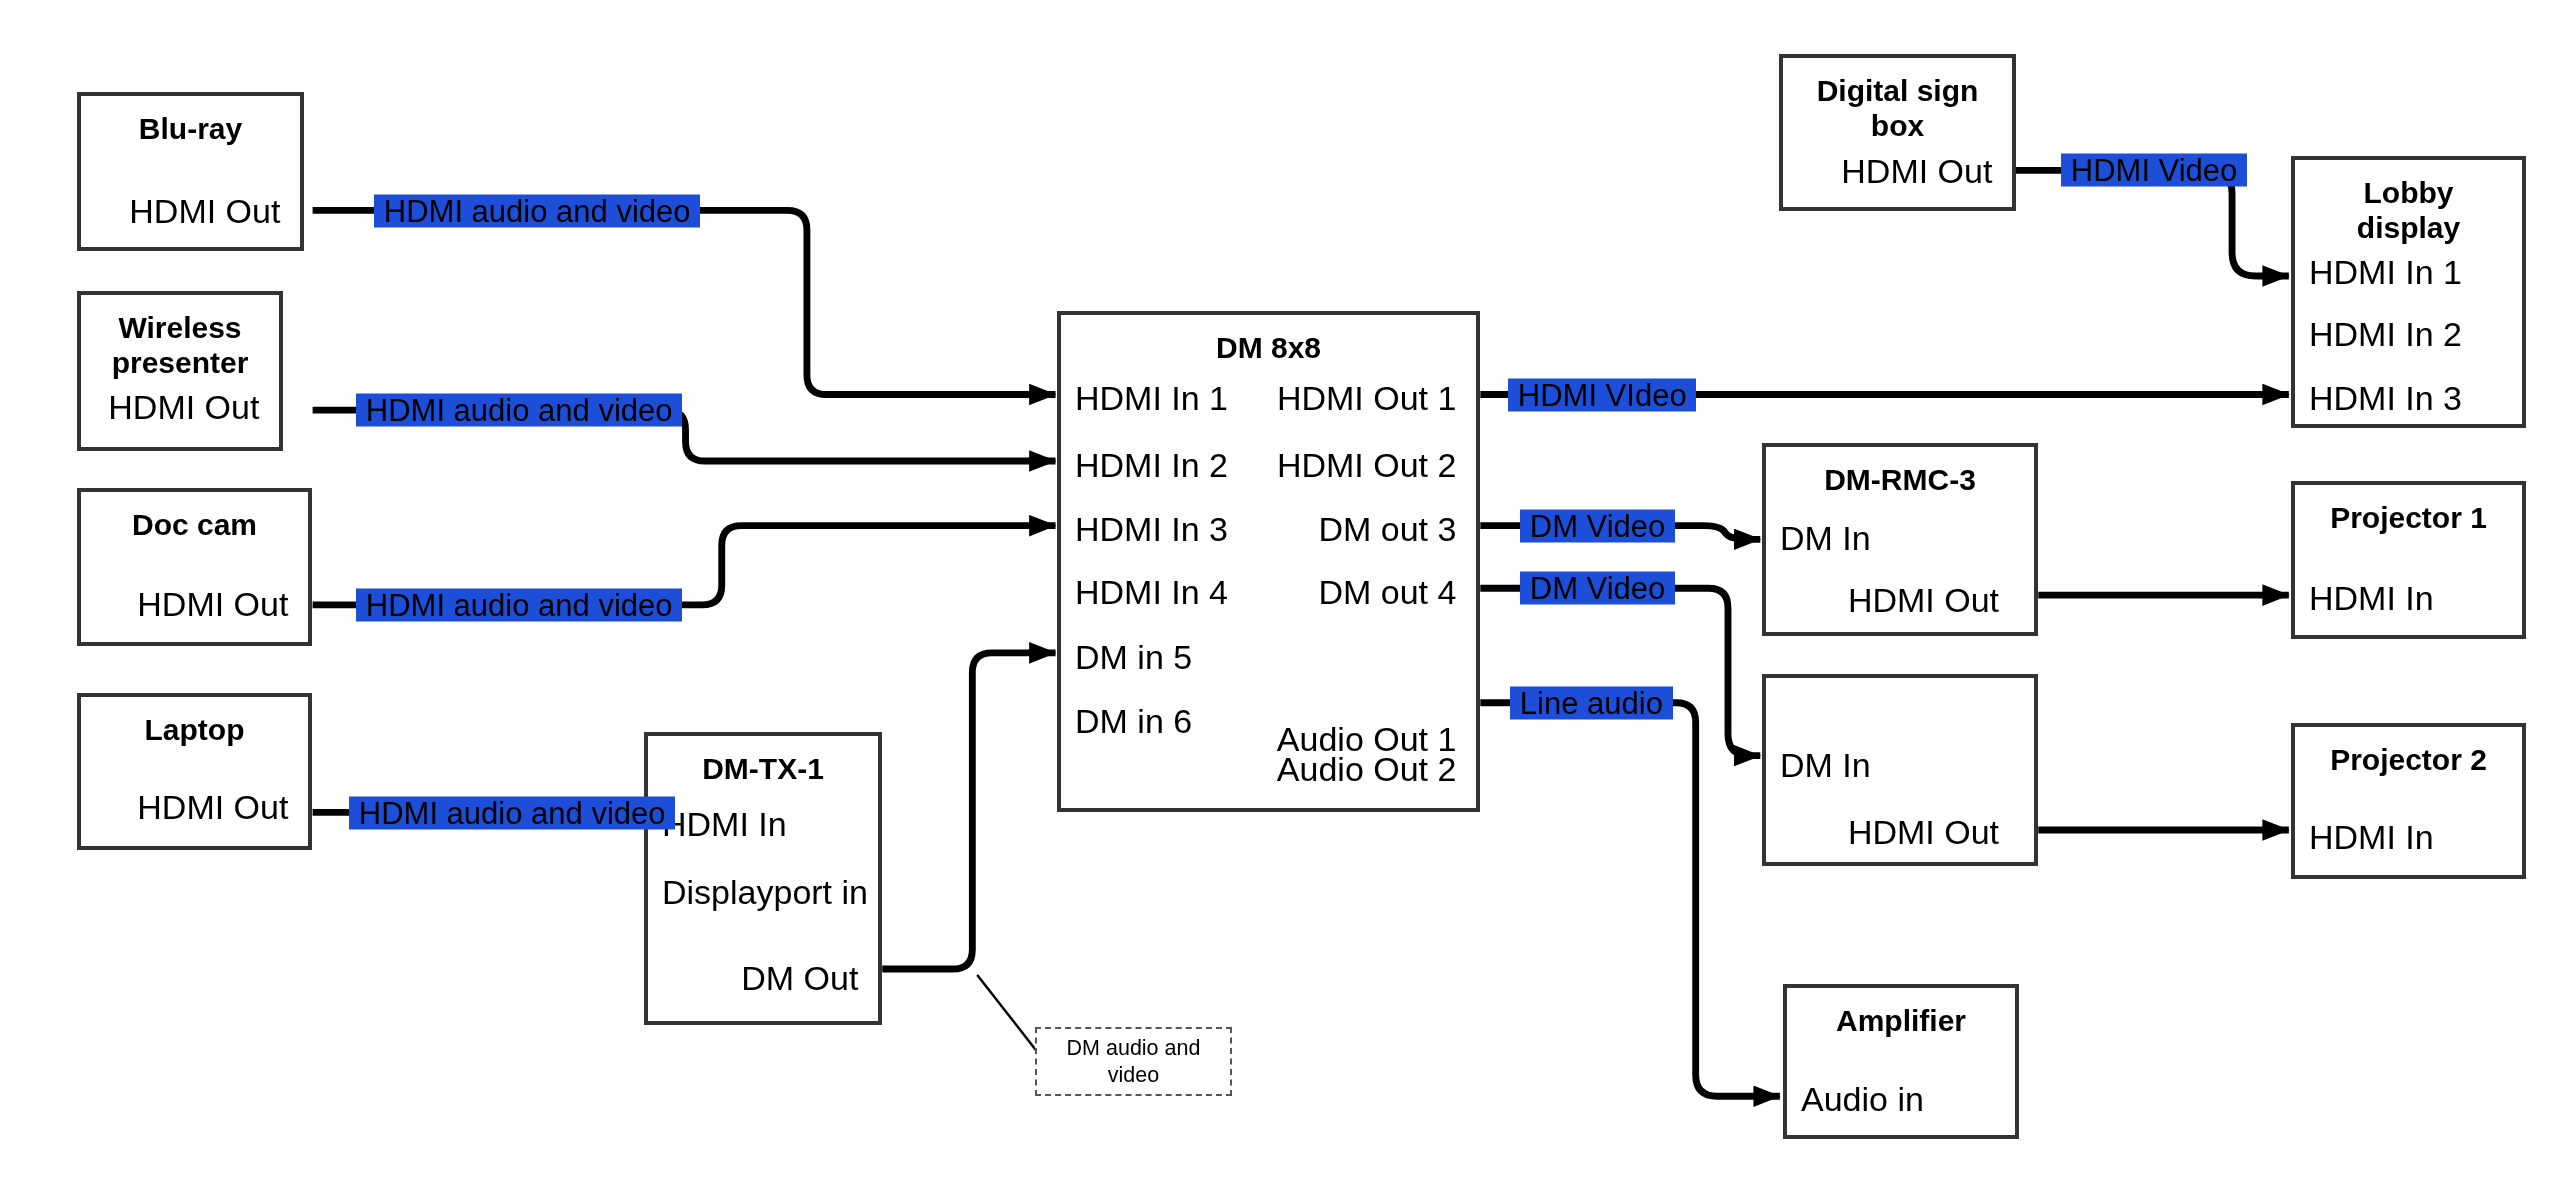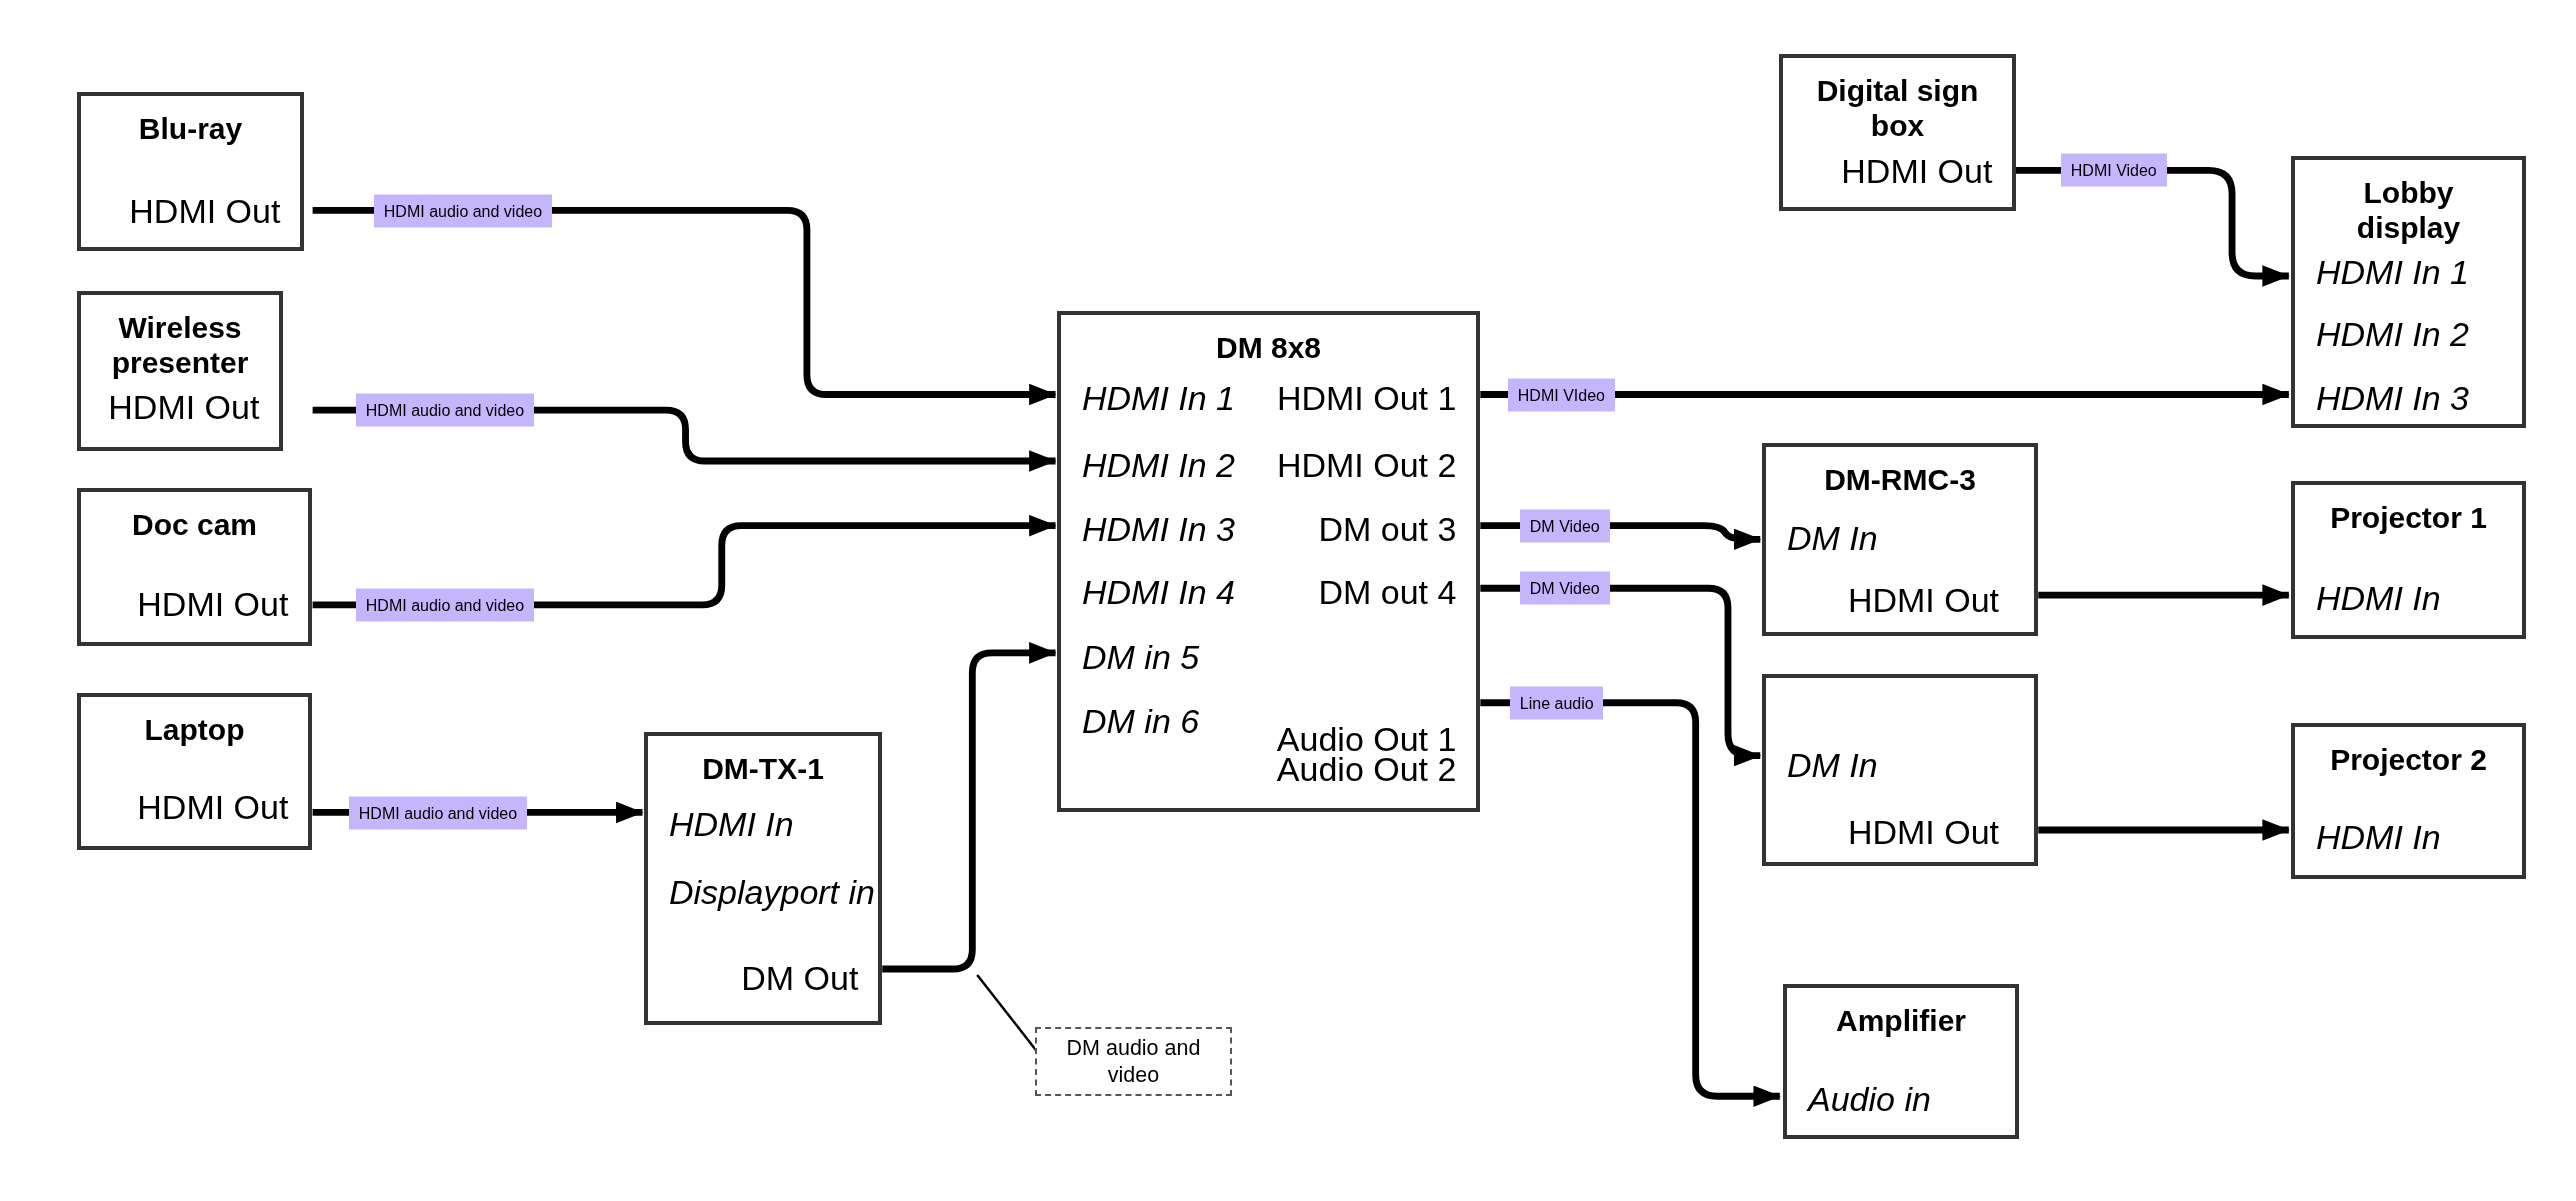--- a/index.html
+++ b/index.html
@@ -2,24 +2,24 @@
 <html><head>
 <meta charset="utf-8">
 <style>
   html,body{margin:0;padding:0;background:#ffffff;}
   body{width:2576px;height:1201px;font-family:"Liberation Sans",sans-serif;color:#000;}
   #canvas{position:relative;width:2576px;height:1201px;background:#ffffff;overflow:hidden;}
   #wires{position:absolute;left:0;top:0;z-index:1;}
   .box{position:absolute;background:#ffffff;border:4.9px solid #333333;box-sizing:border-box;z-index:2;}
   .box-title{text-align:center;font-weight:bold;font-size:30px;line-height:35px;padding:14.7px 23.5px 0 23.5px;}
   .port{position:absolute;font-size:34px;line-height:29px;transform:translateY(-50%);white-space:nowrap;}
-  .port.pl{left:21px;font-style:italic;}
+  .port.pl{left:14px;}
   .port.pr{right:19.6px;text-align:right;}
   .port.pr-deep{right:35px;text-align:right;}
-  .wire-label{position:absolute;transform:translateY(-50%);background:#c4b5fd;font-size:16px;line-height:29px;
+  .wire-label{position:absolute;transform:translateY(-50%);background:#1d4ed8;font-size:31px;line-height:29px;
               padding:2px 9.8px;white-space:nowrap;z-index:3;}
   .note{position:absolute;border:2px dashed #555555;background:#ffffff;font-size:21.5px;line-height:26.4px;
         text-align:center;display:flex;align-items:center;justify-content:center;box-sizing:border-box;
         padding:3.9px 13.7px;z-index:3;}
 </style>
 </head>
 <body>
 
 <div id="canvas">
 

